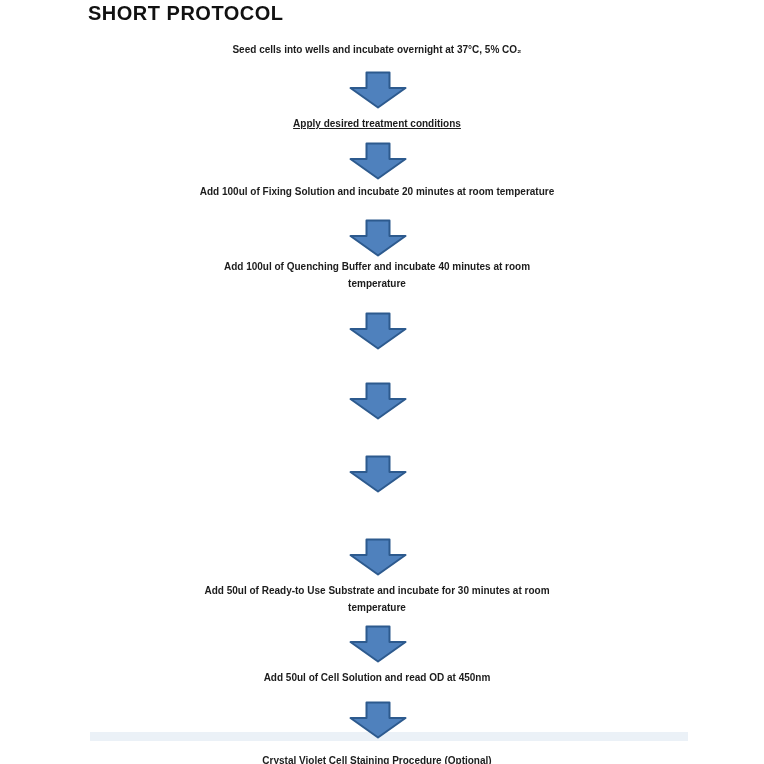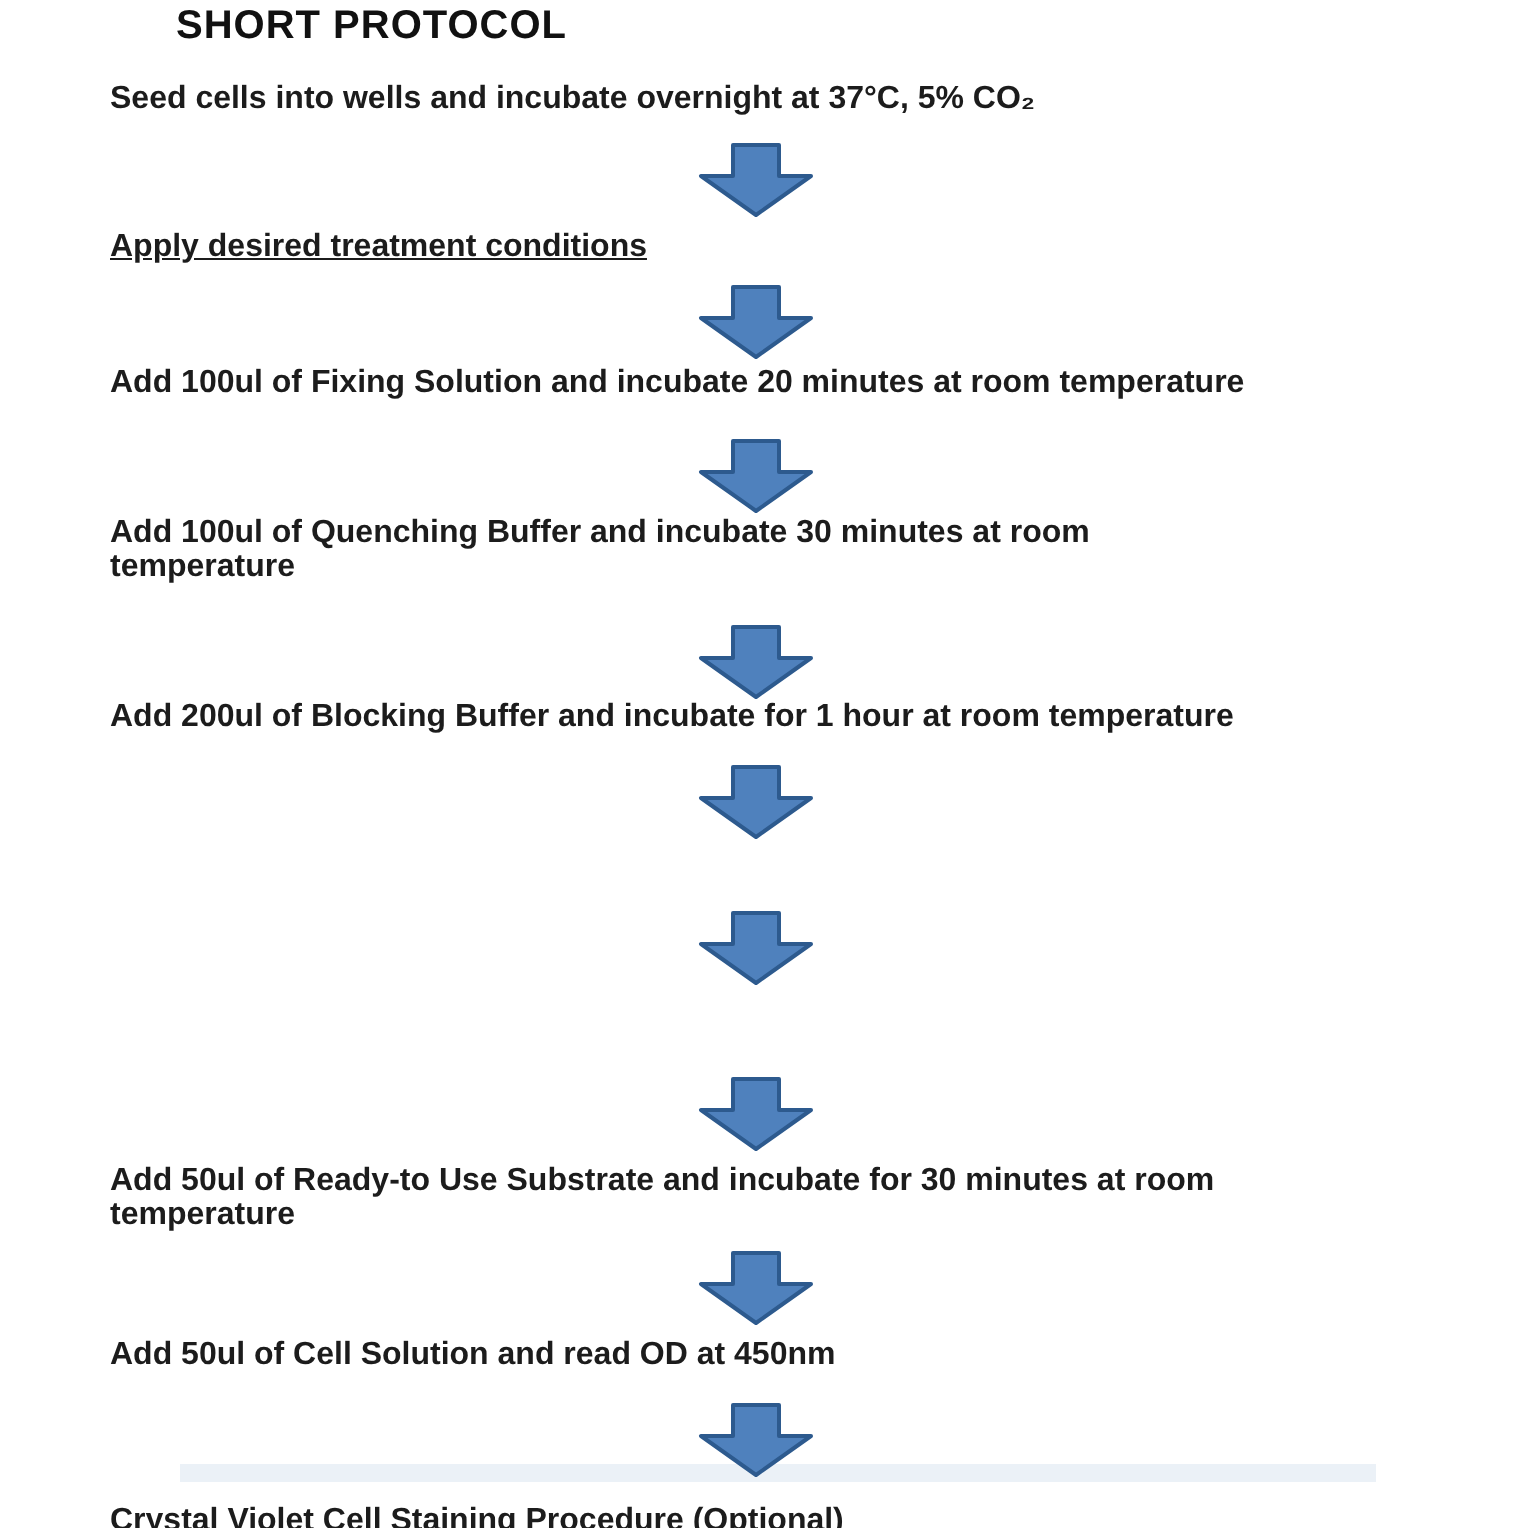--- a/index.html
+++ b/index.html
@@ -24,21 +24,22 @@
     font-size: 20px;
     font-weight: bold;
     letter-spacing: 0.5px;
     color: #111111;
     white-space: nowrap;
   }
   .step {
     position: absolute;
     left: 55px;
     width: 644px;
-    font-size: 16px;
+    text-align: center;
+    font-size: 10px;
     font-weight: bold;
     line-height: 16.5px;
     white-space: pre-line;
     z-index: 2;
   }
   .arrow {
     position: absolute;
     left: 349px;
     width: 58px;
     height: 38px;
@@ -91,28 +92,27 @@
   <svg class="arrow a2" viewBox="0 0 58 38" aria-hidden="true">
     <path d="M17.5 1.5 H40.5 V17 H56.5 L29 36.5 L1.5 17 H17.5 Z" fill="#4f81bd"></path>
   </svg>
 
   <div class="step s3">Add 100ul of Fixing Solution and incubate 20 minutes at room temperature</div>
 
   <svg class="arrow a3" viewBox="0 0 58 38" aria-hidden="true">
     <path d="M17.5 1.5 H40.5 V17 H56.5 L29 36.5 L1.5 17 H17.5 Z" fill="#4f81bd"></path>
   </svg>
 
-  <div class="step s4">Add 100ul of Quenching Buffer and incubate 30 minutes at room
+  <div class="step s4">Add 100ul of Quenching Buffer and incubate 40 minutes at room
 temperature</div>
 
   <svg class="arrow a4" viewBox="0 0 58 38" aria-hidden="true">
     <path d="M17.5 1.5 H40.5 V17 H56.5 L29 36.5 L1.5 17 H17.5 Z" fill="#4f81bd"></path>
   </svg>
 
-  <div class="step s5">Add 200ul of Blocking Buffer and incubate for 1 hour at room temperature</div>
 
   <svg class="arrow a5" viewBox="0 0 58 38" aria-hidden="true">
     <path d="M17.5 1.5 H40.5 V17 H56.5 L29 36.5 L1.5 17 H17.5 Z" fill="#4f81bd"></path>
   </svg>
 
 
   <svg class="arrow a6" viewBox="0 0 58 38" aria-hidden="true">
     <path d="M17.5 1.5 H40.5 V17 H56.5 L29 36.5 L1.5 17 H17.5 Z" fill="#4f81bd"></path>
   </svg>
 

